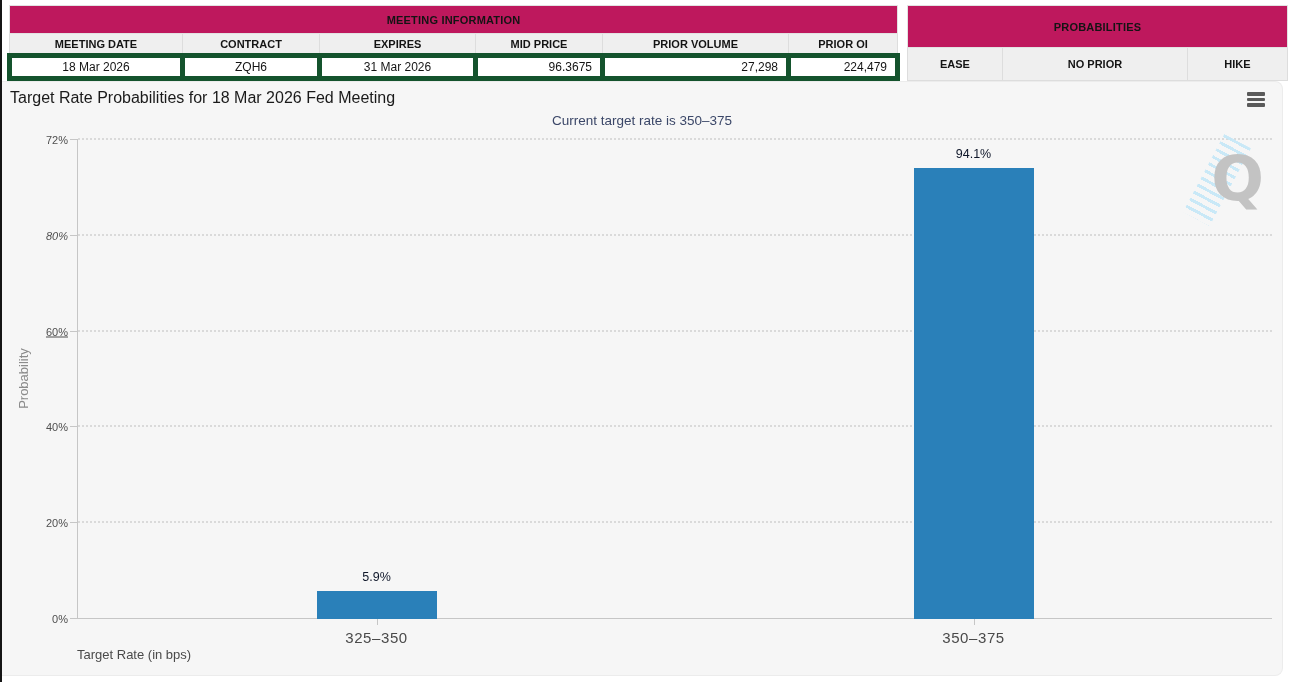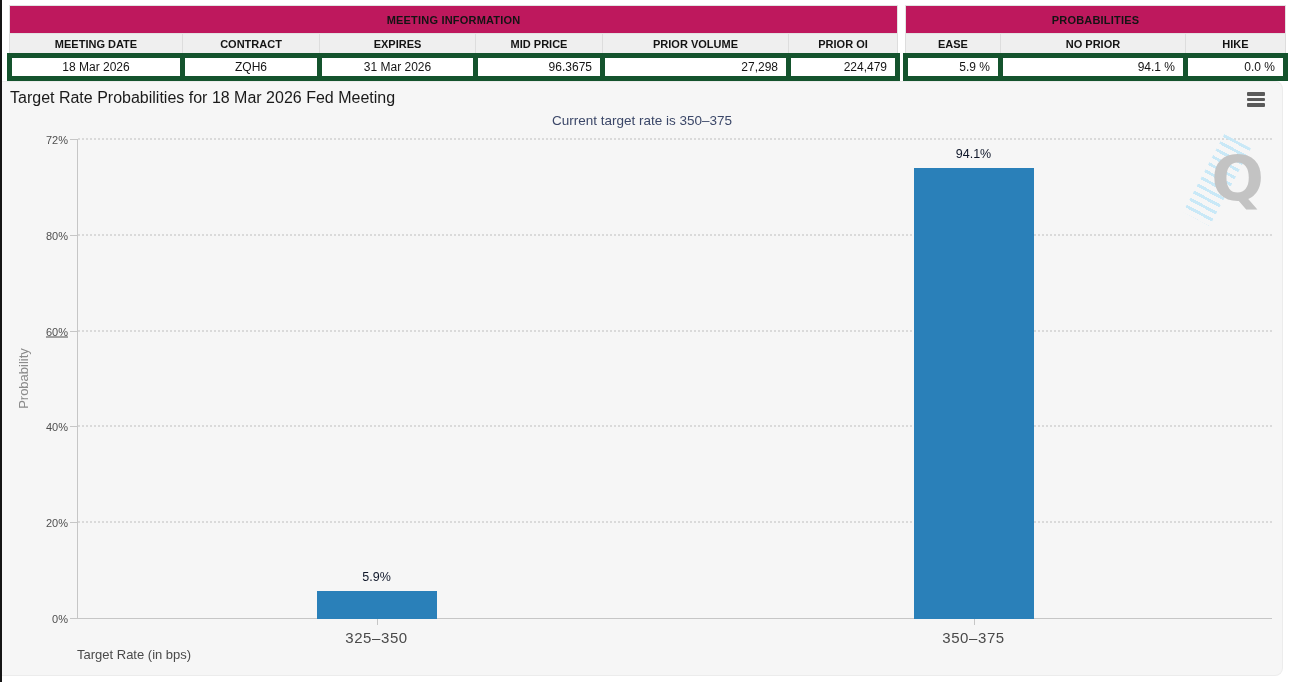--- a/index.html
+++ b/index.html
@@ -90,25 +90,20 @@
         </colgroup>
       <tbody>
           <tr class="t-title">
             <th colspan="3">PROBABILITIES</th>
           </tr>
       <tr class="t-cols">
         <th>EASE</th>
         <th>NO PRIOR</th>
         <th>HIKE</th>
       </tr>
-      <tr class="t-vals">
-        <td class="r">5.9 %</td>
-        <td class="r">94.1 %</td>
-        <td class="r">0.0 %</td>
-      </tr>
     </tbody>
       </table>
   </div>
 
   <div class="chart-panel">
     <div class="chart-title">Target Rate Probabilities for 18 Mar 2026 Fed Meeting</div>
     <div class="menu-icon">
         <i></i>
         <i></i>
         <i></i>
@@ -124,21 +119,21 @@
         <div class="ytick-mark" style="bottom: 20%;"></div>
         <div class="ytick-label" style="bottom: 20%;">20%</div>
         <div class="gridline" style="bottom: 40%;"></div>
         <div class="ytick-mark" style="bottom: 40%;"></div>
         <div class="ytick-label" style="bottom: 40%;">40%</div>
         <div class="gridline" style="bottom: 60%;"></div>
         <div class="ytick-mark" style="bottom: 60%;"></div>
         <div class="ytick-label" style="bottom: 60%; text-decoration: underline;">60%</div>
         <div class="gridline" style="bottom: 80%;"></div>
         <div class="ytick-mark" style="bottom: 80%;"></div>
-        <div class="ytick-label" style="bottom: 80%;">80%</div>
+        <div class="ytick-label" style="bottom: 80%; font-style: italic;">80%</div>
         <div class="gridline" style="bottom: 100%;"></div>
         <div class="ytick-mark" style="bottom: 100%;"></div>
         <div class="ytick-label" style="bottom: 100%;">72%</div>
         <div class="bar" style="left: calc(25% - 60px); height: 5.9%; background: rgb(42, 128, 185);"></div>
         <div class="bar-value" style="left: calc(25% - 60px); bottom: calc(5.9% + 7px);">5.9%</div>
         <div class="xtick-mark" style="left: 25%;"></div>
         <div class="xtick-label" style="left: calc(25% - 60px);">325–350</div>
         <div class="bar" style="left: calc(75% - 60px); height: 94.1%; background: rgb(42, 128, 185);"></div>
         <div class="bar-value" style="left: calc(75% - 60px); bottom: calc(94.1% + 7px);">94.1%</div>
         <div class="xtick-mark" style="left: 75%;"></div>

